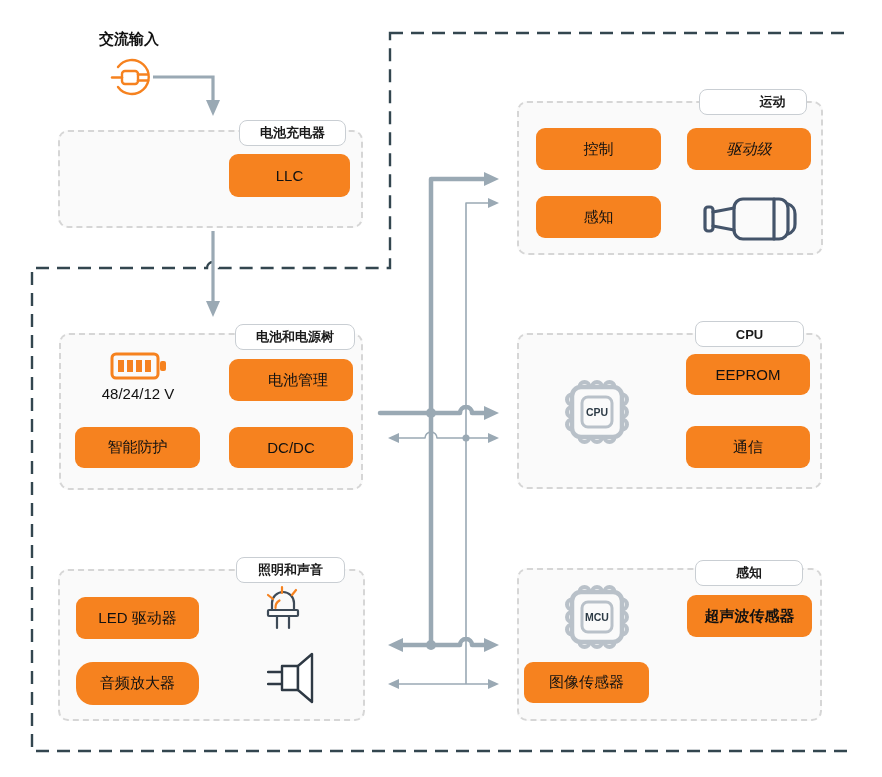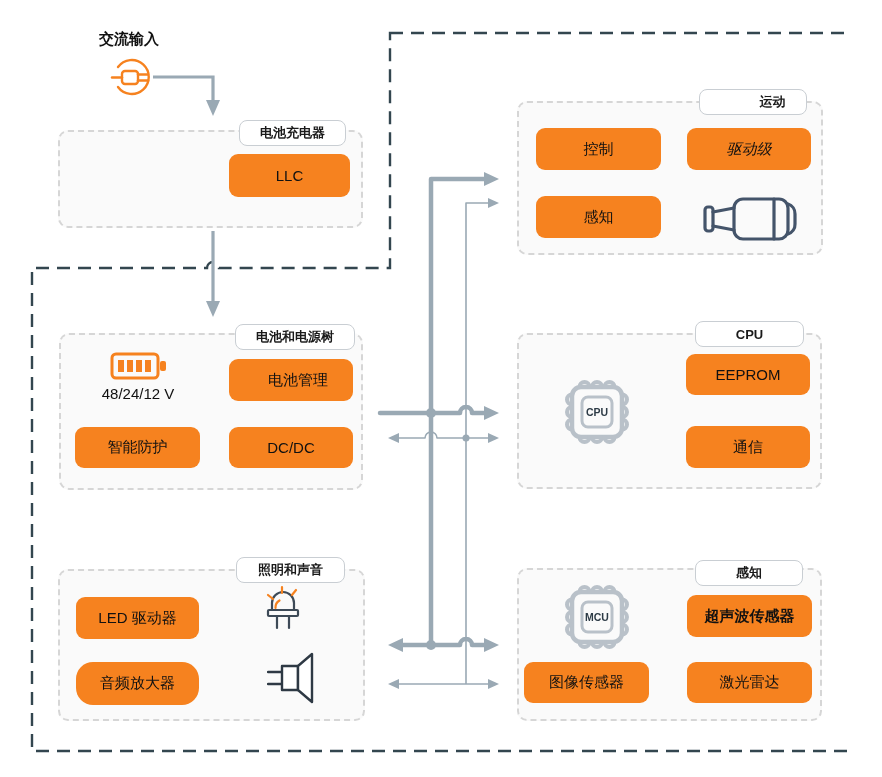--- a/index.html
+++ b/index.html
@@ -191,21 +191,20 @@
           <path d="M62 44.5 A5 5 0 0 1 62 54.5"></path>
       </g>
     </g>
     <text x="37" y="41" text-anchor="middle" font-size="10.5" font-weight="bold" fill="#2d3b46" font-family="Liberation Sans, sans-serif">CPU</text>
   </svg>
 
   <div class="group" style="left:517px; top:568px; width:305px; height:153px;">
     <div class="pill" style="left:176px; top:-10px; width:108px;">感知</div>
     <div class="block" style="left:168px; top:25px; width:125px; height:42px;font-weight:bold;">超声波传感器</div>
     <div class="block" style="left:5px; top:92px; width:125px; height:41px;">图像传感器</div>
-    <div class="block" style="left:168px; top:92px; width:125px; height:41px;">激光雷达</div>
   </div>
 
   <svg class="icon" style="left:560px; top:580px;" width="74" height="74" viewBox="0 0 74 74">
     <g stroke="#b9c1c9" fill="none" stroke-linecap="round">
       <rect x="12" y="12" width="50" height="50" rx="9" stroke-width="4.5"></rect>
       <rect x="22" y="22" width="30" height="30" rx="6" stroke-width="3"></rect>
       <g stroke-width="4">
         <path d="M19.5 12 A5 5 0 0 1 29.5 12"></path>
           <path d="M32 12 A5 5 0 0 1 42 12"></path>
           <path d="M44.5 12 A5 5 0 0 1 54.5 12"></path>

